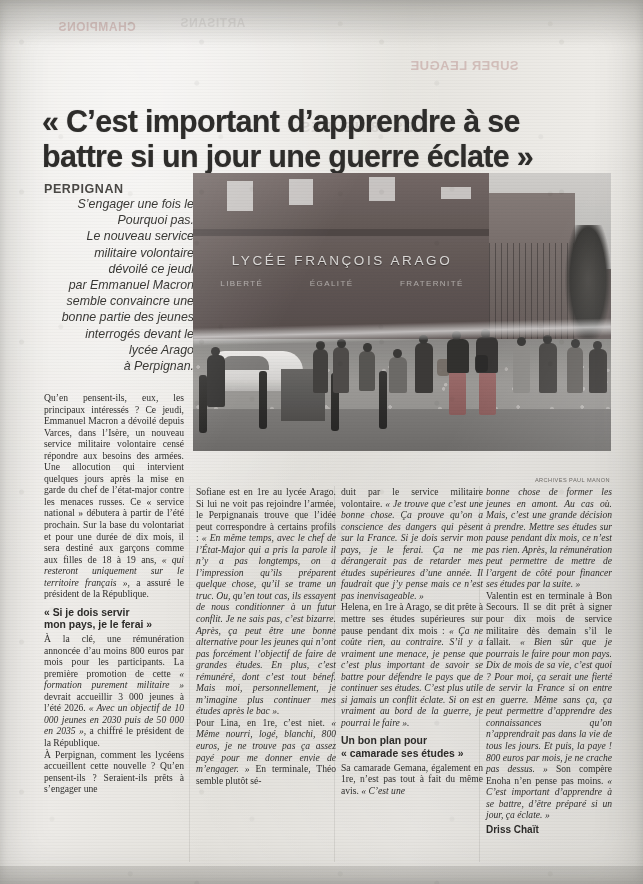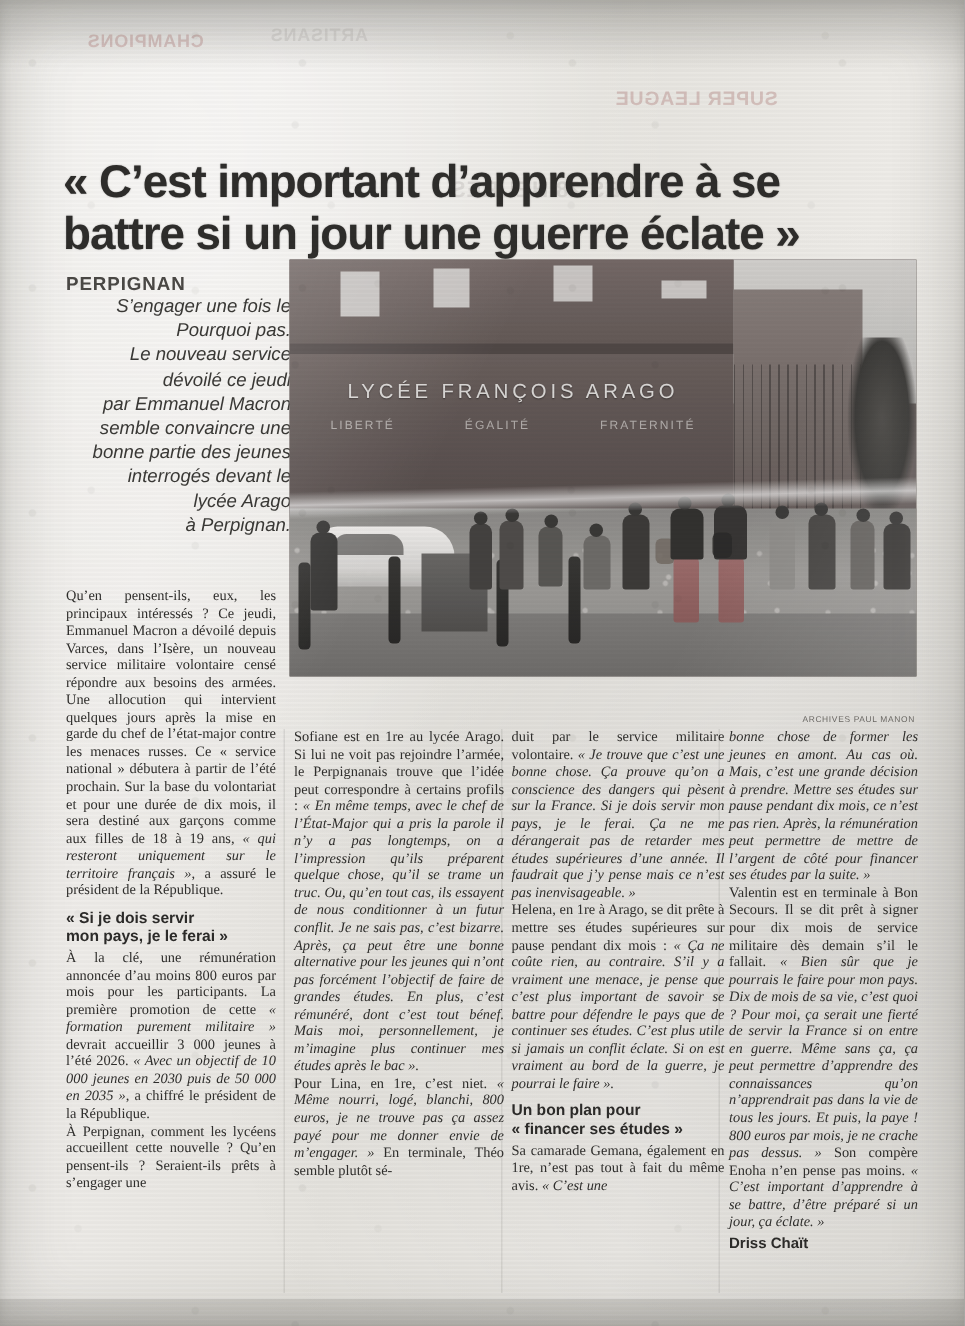--- a/index.html
+++ b/index.html
@@ -177,20 +177,21 @@
     <span class="l1">« C’est important d’apprendre à se</span>
     <span class="l2">battre si un jour une guerre éclate »</span>
   </h1>
 
   <div id="kicker">PERPIGNAN</div>
 
   <div id="standfirst">
     <div>S’engager une fois le</div>
     <div>Pourquoi pas.</div>
     <div>Le nouveau service</div>
+    <div>militaire volontaire</div>
     <div>dévoilé ce jeudi</div>
     <div>par Emmanuel Macron</div>
     <div>semble convaincre une</div>
     <div>bonne partie des jeunes</div>
     <div>interrogés devant le</div>
     <div>lycée Arago</div>
     <div>à Perpignan.</div>
   </div>
 
   <div id="photo">
@@ -277,21 +278,21 @@
   <div class="col" id="col2">
     <p><span>Sofiane est en 1re au lycée Arago. Si lui ne voit pas rejoindre l’armée, le Perpignanais trouve que l’idée peut correspondre à certains profils : </span><span class="q">« En même temps, avec le chef de l’État-Major qui a pris la parole il n’y a pas longtemps, on a l’impression qu’ils préparent quelque chose, qu’il se trame un truc. Ou, qu’en tout cas, ils essayent de nous conditionner à un futur conflit. Je ne sais pas, c’est bizarre. Après, ça peut être une bonne alternative pour les jeunes qui n’ont pas forcément l’objectif de faire de grandes études. En plus, c’est rémunéré, dont c’est tout bénef. Mais moi, personnellement, je m’imagine plus continuer mes études après le bac ».</span></p>
     <p><span>Pour Lina, en 1re, c’est niet. </span><span class="q">« Même nourri, logé, blanchi, 800 euros, je ne trouve pas ça assez payé pour me donner envie de m’engager. »</span><span> En terminale, Théo semble plutôt sé-</span></p>
   </div>
 
   <div class="col" id="col3">
     <p><span>duit par le service militaire volontaire. </span><span class="q">« Je trouve que c’est une bonne chose. Ça prouve qu’on a conscience des dangers qui pèsent sur la France. Si je dois servir mon pays, je le ferai. Ça ne me dérangerait pas de retarder mes études supérieures d’une année. Il faudrait que j’y pense mais ce n’est pas inenvisageable. »</span></p>
     <p><span>Helena, en 1re à Arago, se dit prête à mettre ses études supérieures sur pause pendant dix mois : </span><span class="q">« Ça ne coûte rien, au contraire. S’il y a vraiment une menace, je pense que c’est plus important de savoir se battre pour défendre le pays que de continuer ses études. C’est plus utile si jamais un conflit éclate. Si on est vraiment au bord de la guerre, je pourrai le faire ».</span></p>
     <div class="sub">
       <span>Un bon plan pour</span><br>
-      <span>« financer ses études »</span>
+      <span>« camarade ses études »</span>
     </div>
     <p><span>Sa camarade Gemana, également en 1re, n’est pas tout à fait du même avis. </span><span class="q">« C’est une</span></p>
   </div>
 
   <div class="col" id="col4">
     <p><span class="q">bonne chose de former les jeunes en amont. Au cas où. Mais, c’est une grande décision à prendre. Mettre ses études sur pause pendant dix mois, ce n’est pas rien. Après, la rémunération peut permettre de mettre de l’argent de côté pour financer ses études par la suite. »</span></p>
     <p><span>Valentin est en terminale à Bon Secours. Il se dit prêt à signer pour dix mois de service militaire dès demain s’il le fallait. </span><span class="q">« Bien sûr que je pourrais le faire pour mon pays. Dix de mois de sa vie, c’est quoi ? Pour moi, ça serait une fierté de servir la France si on entre en guerre. Même sans ça, ça peut permettre d’apprendre des connaissances qu’on n’apprendrait pas dans la vie de tous les jours. Et puis, la paye ! 800 euros par mois, je ne crache pas dessus. »</span><span> Son compère Enoha n’en pense pas moins. </span><span class="q">« C’est important d’apprendre à se battre, d’être préparé si un jour, ça éclate. »</span></p>
     <div class="byline">Driss Chaït</div>
   </div>
 

